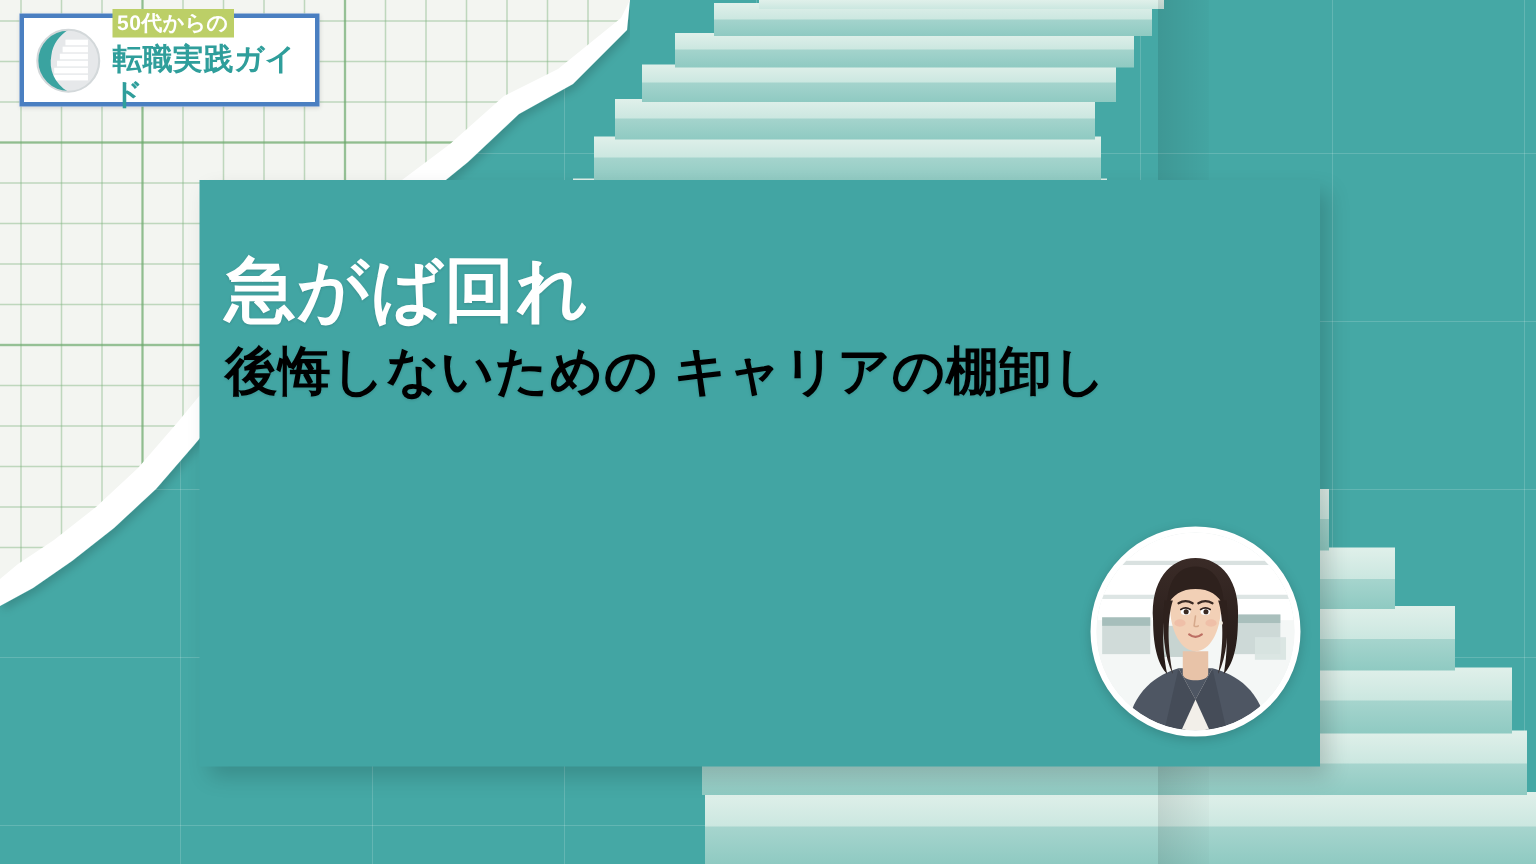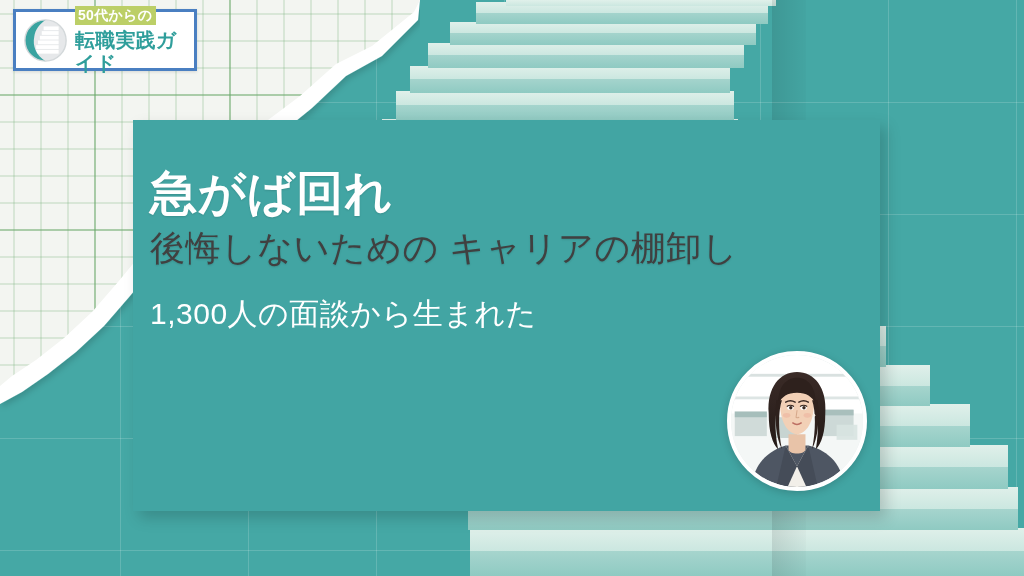--- a/index.html
+++ b/index.html
@@ -72,22 +72,22 @@
     font-weight: bold;
     color: #ffffff;
     letter-spacing: 1px;
     line-height: 1.08;
     text-shadow: 0 1px 2px rgba(0,0,0,0.13);
     white-space: nowrap;
   }
   .title-sub {
     margin-top: 9px;
     font-size: 35px;
-    font-weight: normal;
-    color: #404040;
+    font-weight: bold;
+    color: #000000;
     letter-spacing: 0.5px;
     line-height: 1.15;
     text-shadow: 0 1px 2px rgba(0,0,0,0.13);
     white-space: nowrap;
   }
   .lede {
     margin-top: 24px;
     font-size: 30px;
     font-weight: 400;
     color: #ffffff;
@@ -95,21 +95,21 @@
     letter-spacing: 0.5px;
     white-space: nowrap;
   }
   .lede-line2 { padding-left: 12px; }
 
   
   .badge {
     position: absolute;
     left: 13px;
     top: 9px;
-    width: 184px;
+    width: 200px;
     height: 62px;
     background: #ffffff;
     border: 3px solid #4a7fc1;
     box-sizing: border-box;
     display: flex;
     align-items: center;
     padding: 0 7px;
     box-shadow: 0 1px 3px rgba(0,0,0,0.12);
   }
   .badge-mark {
@@ -317,21 +317,20 @@
         </g>
       </g>
     </svg>
   </div>
 
   <div class="card">
     <div class="card-inner">
       <div class="title-main">急がば回れ</div>
       <div class="title-sub">後悔しないための キャリアの棚卸し</div>
       <div class="lede">
-        <div>1,300人の面談から生まれた</div>
       </div>
     </div>
   </div>
 
   <div class="portrait">
     <svg viewBox="0 0 140 140" width="100%" height="100%">
       <defs>
         <clipPath id="pclip">
             <circle cx="70" cy="70" r="70"></circle>
           </clipPath>

